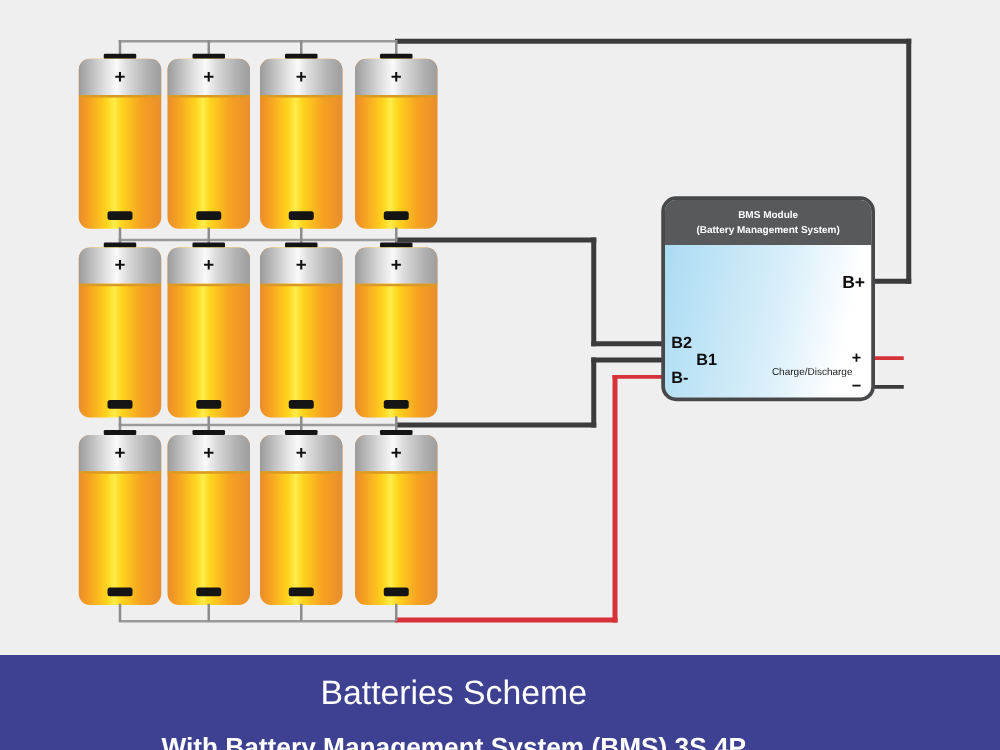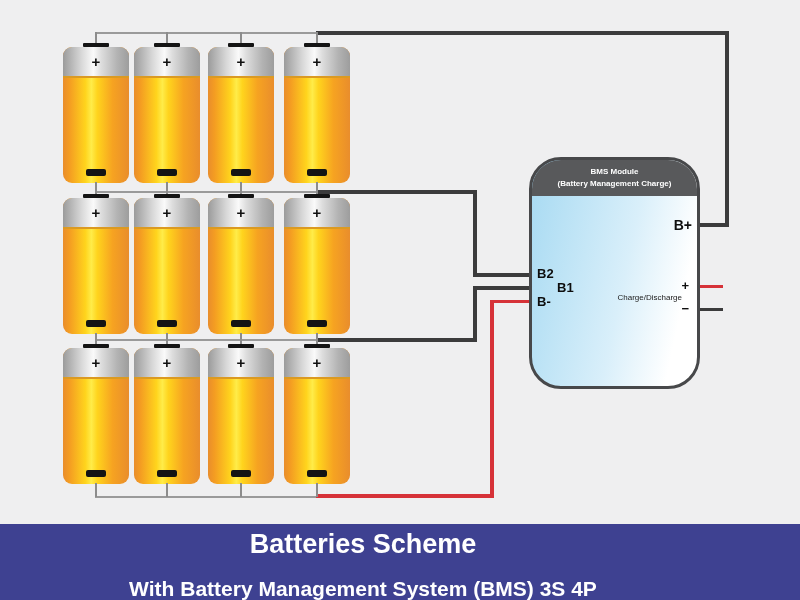--- a/index.html
+++ b/index.html
@@ -31,22 +31,22 @@
   .r1 .bbody{top:15px;}.r2 .bbody{top:7px;}.r3 .bbody{top:9px;}
   .cap{
     height:29px;display:flex;align-items:center;justify-content:center;
     background:linear-gradient(90deg,#9B9B9B 0%,#D8D8D8 28%,#FAFAFA 46%,#DDDDDD 58%,#B3B3B3 82%,#9D9D9D 100%);
     border-bottom:2px solid #DB9A22;
   }
   .plus{font-weight:bold;font-size:15px;line-height:1;color:#101010;}
   .negbar{position:absolute;left:23px;bottom:7px;width:20px;height:7px;background:#141414;border-radius:2px;}
   
   .bms{
-    position:absolute;left:529px;top:157px;width:171px;height:232px;box-sizing:border-box;
-    border:3px solid #47484A;border-radius:32px;overflow:hidden;
+    position:absolute;left:529px;top:157px;width:171px;height:164px;box-sizing:border-box;
+    border:3px solid #47484A;border-radius:12px;overflow:hidden;
     background:linear-gradient(102deg,#A7DAF2 0%,#D9EFFA 55%,#FFFFFF 85%);
   }
   .bms-header{
     background:#58595B;color:#FFFFFF;font-size:8px;font-weight:bold;
     text-align:center;line-height:1.45;padding:6px 2px 7px;
   }
   .port,.out{position:absolute;height:16px;line-height:16px;font-weight:bold;color:#0E0E0E;}
   .port{font-size:13px;left:5px;}
   .port.b2{top:106px;}
   .port.b1{top:120px;margin-left:20px;}
@@ -55,21 +55,21 @@
   .out{right:8px;font-size:13px;}
   .out.outplus{top:118px;}
   .out.outminus{top:141px;}
   .charge{position:absolute;right:15px;top:133px;font-size:8px;color:#1A1A1A;padding-left:24px;}
   
   .banner{
     position:absolute;left:0;top:524px;width:800px;height:76px;
     background:#3E4191;color:#FFFFFF;
   }
   .banner-inner{width:726px;text-align:center;}
-  .banner-title{font-size:27px;font-weight:bold;margin-top:5px;line-height:1.15;}
+  .banner-title{font-size:27px;font-weight:normal;margin-top:15px;line-height:1.15;}
   .banner-subtitle{font-size:21px;font-weight:bold;margin-top:17px;line-height:1.1;}
 </style>
 </head>
 <body>
 
 <div class="bus" style="left:95px;top:32px;width:223px"></div>
 <div class="bus" style="left:95px;top:191px;width:223px"></div>
 <div class="bus" style="left:95px;top:339px;width:223px"></div>
 <div class="bus" style="left:95px;top:496px;width:223px"></div>
 
@@ -220,21 +220,21 @@
         <span class="plus">+</span>
       </div>
       <div class="negbar"></div>
     </div>
     <div class="stem stem-bottom"></div>
   </div>
 
 <div class="bms">
   <div class="bms-header">
     <div>BMS Module</div>
-    <div>(Battery Management Charge)</div>
+    <div>(Battery Management System)</div>
   </div>
   <span class="port bplus">B+</span>
   <span class="port b2">B2</span>
   <span class="port b1">B1</span>
   <span class="port bminus">B-</span>
   <span class="out outplus">+</span>
   <span class="out outminus">−</span>
   <span class="charge">Charge/Discharge</span>
 </div>
 

